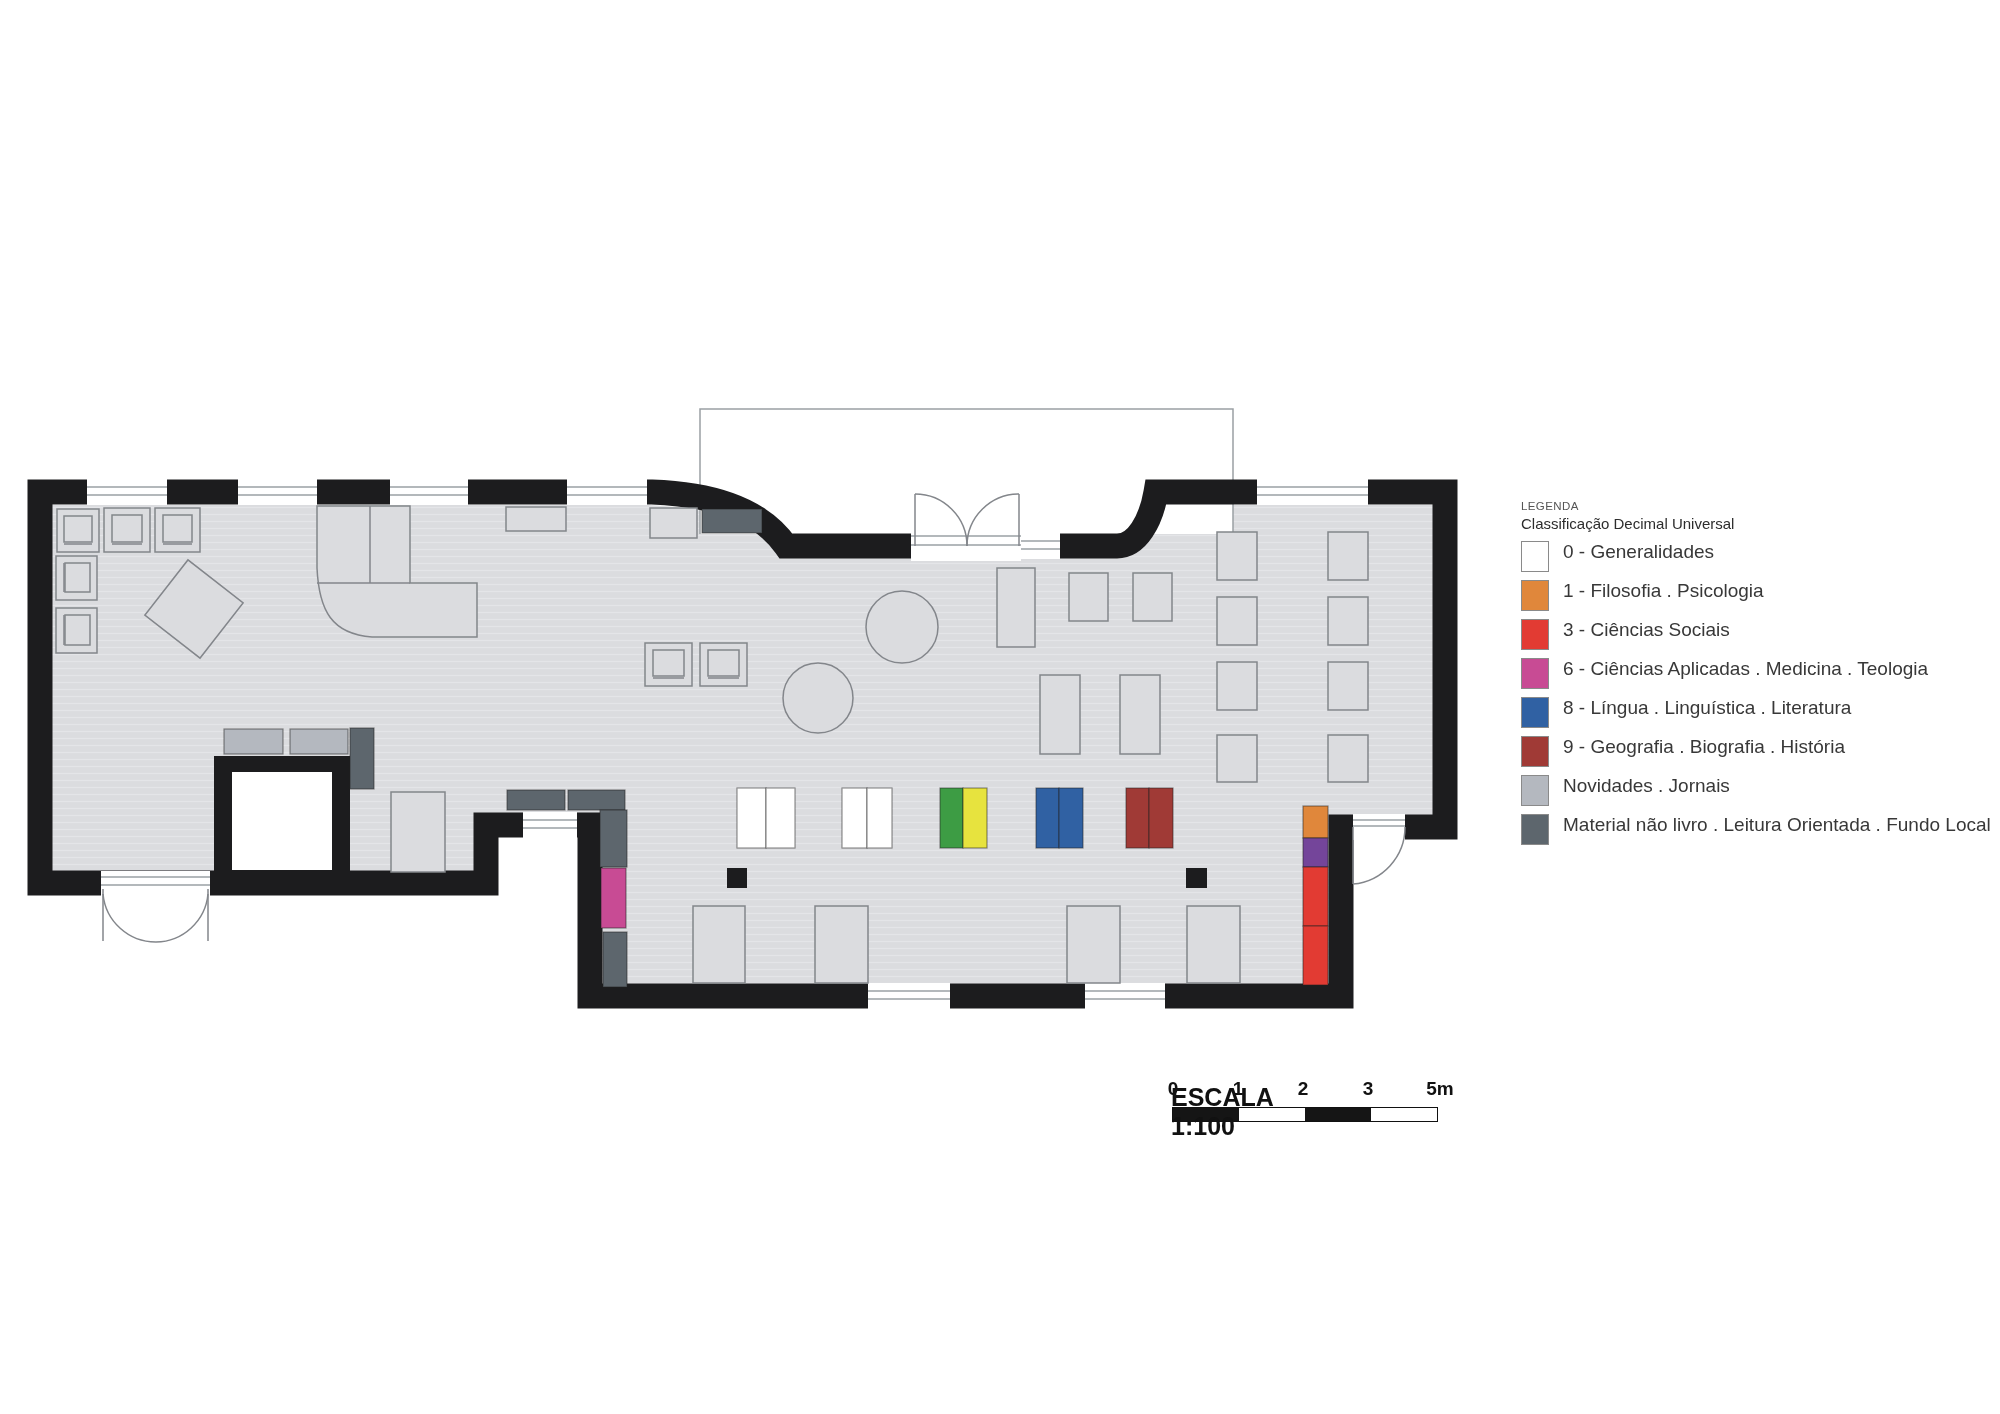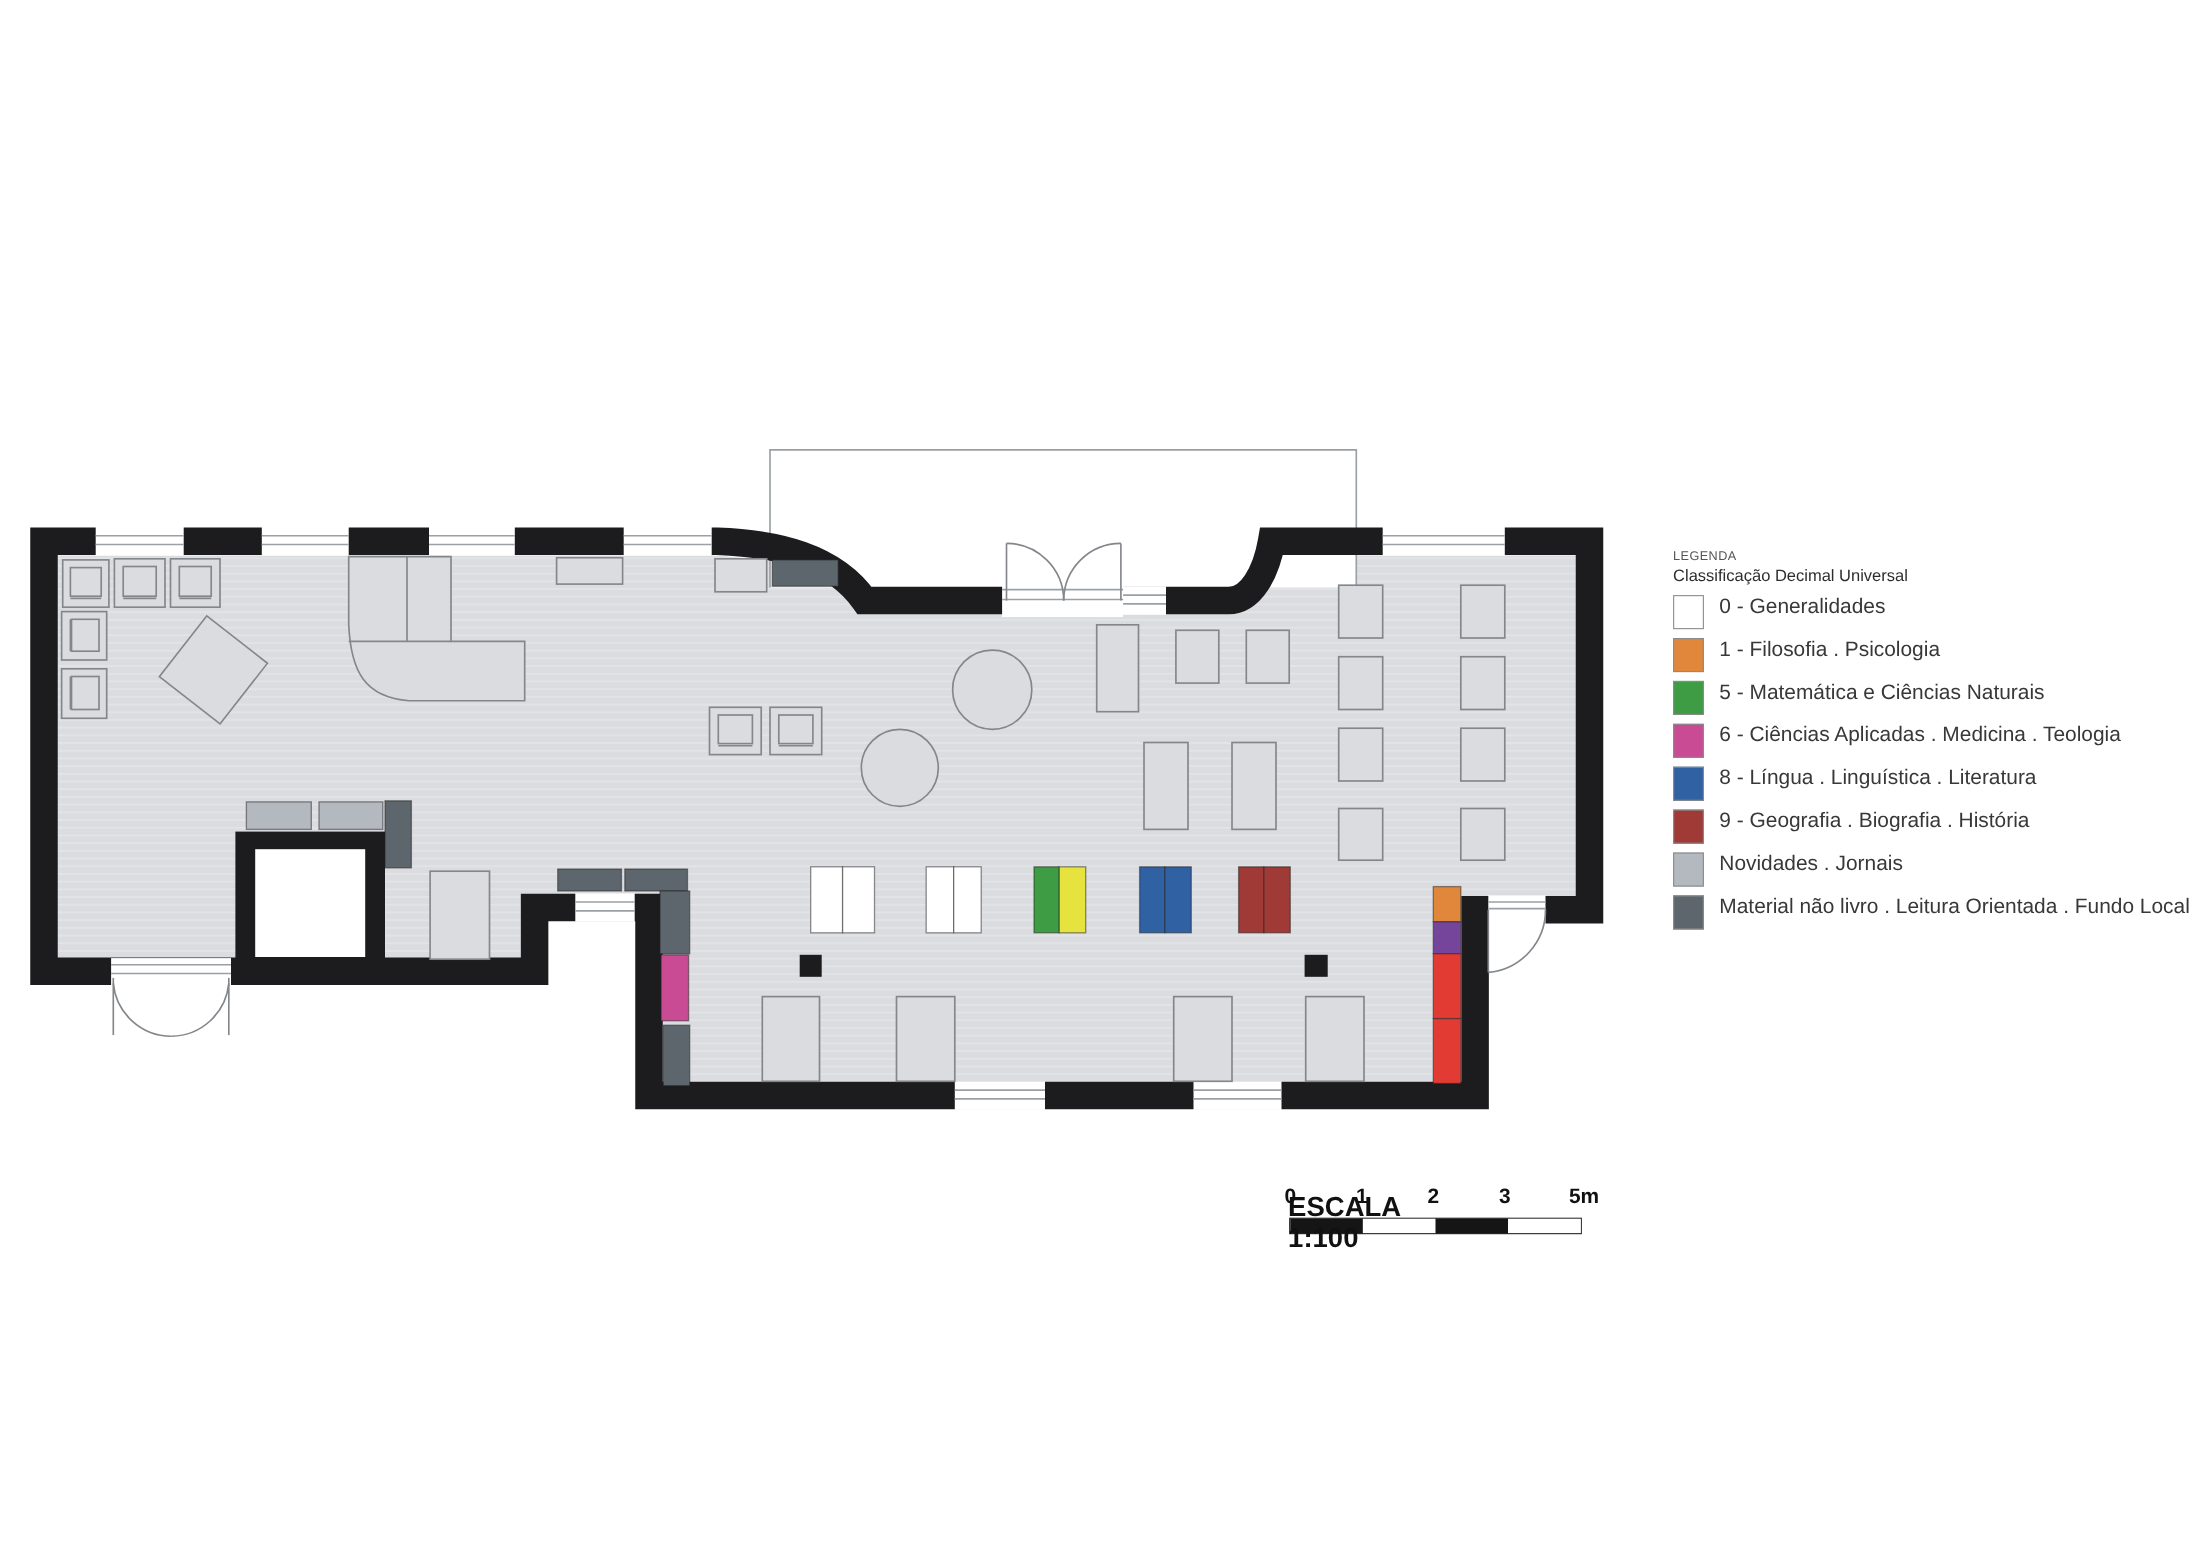--- a/index.html
+++ b/index.html
@@ -239,22 +239,22 @@
     <div class="rows">
       <div class="legend-row">
           <span class="sw" style="background:var(--c-white)"></span>
           <span class="lbl">0 - Generalidades</span>
         </div>
       <div class="legend-row">
           <span class="sw" style="background:var(--c-orange)"></span>
           <span class="lbl">1 - Filosofia . Psicologia</span>
         </div>
       <div class="legend-row">
-          <span class="sw" style="background:var(--c-green)"></span>
-          <span class="lbl">5 - Matemática e Ciências Naturais</span>
+          <span class="sw" style="background:var(--c-red)"></span>
+          <span class="lbl">3 - Ciências Sociais</span>
         </div>
       <div class="legend-row">
           <span class="sw" style="background:var(--c-magenta)"></span>
           <span class="lbl">6 - Ciências Aplicadas . Medicina . Teologia</span>
         </div>
       <div class="legend-row">
           <span class="sw" style="background:var(--c-blue)"></span>
           <span class="lbl">8 - Língua . Linguística . Literatura</span>
         </div>
       <div class="legend-row">

